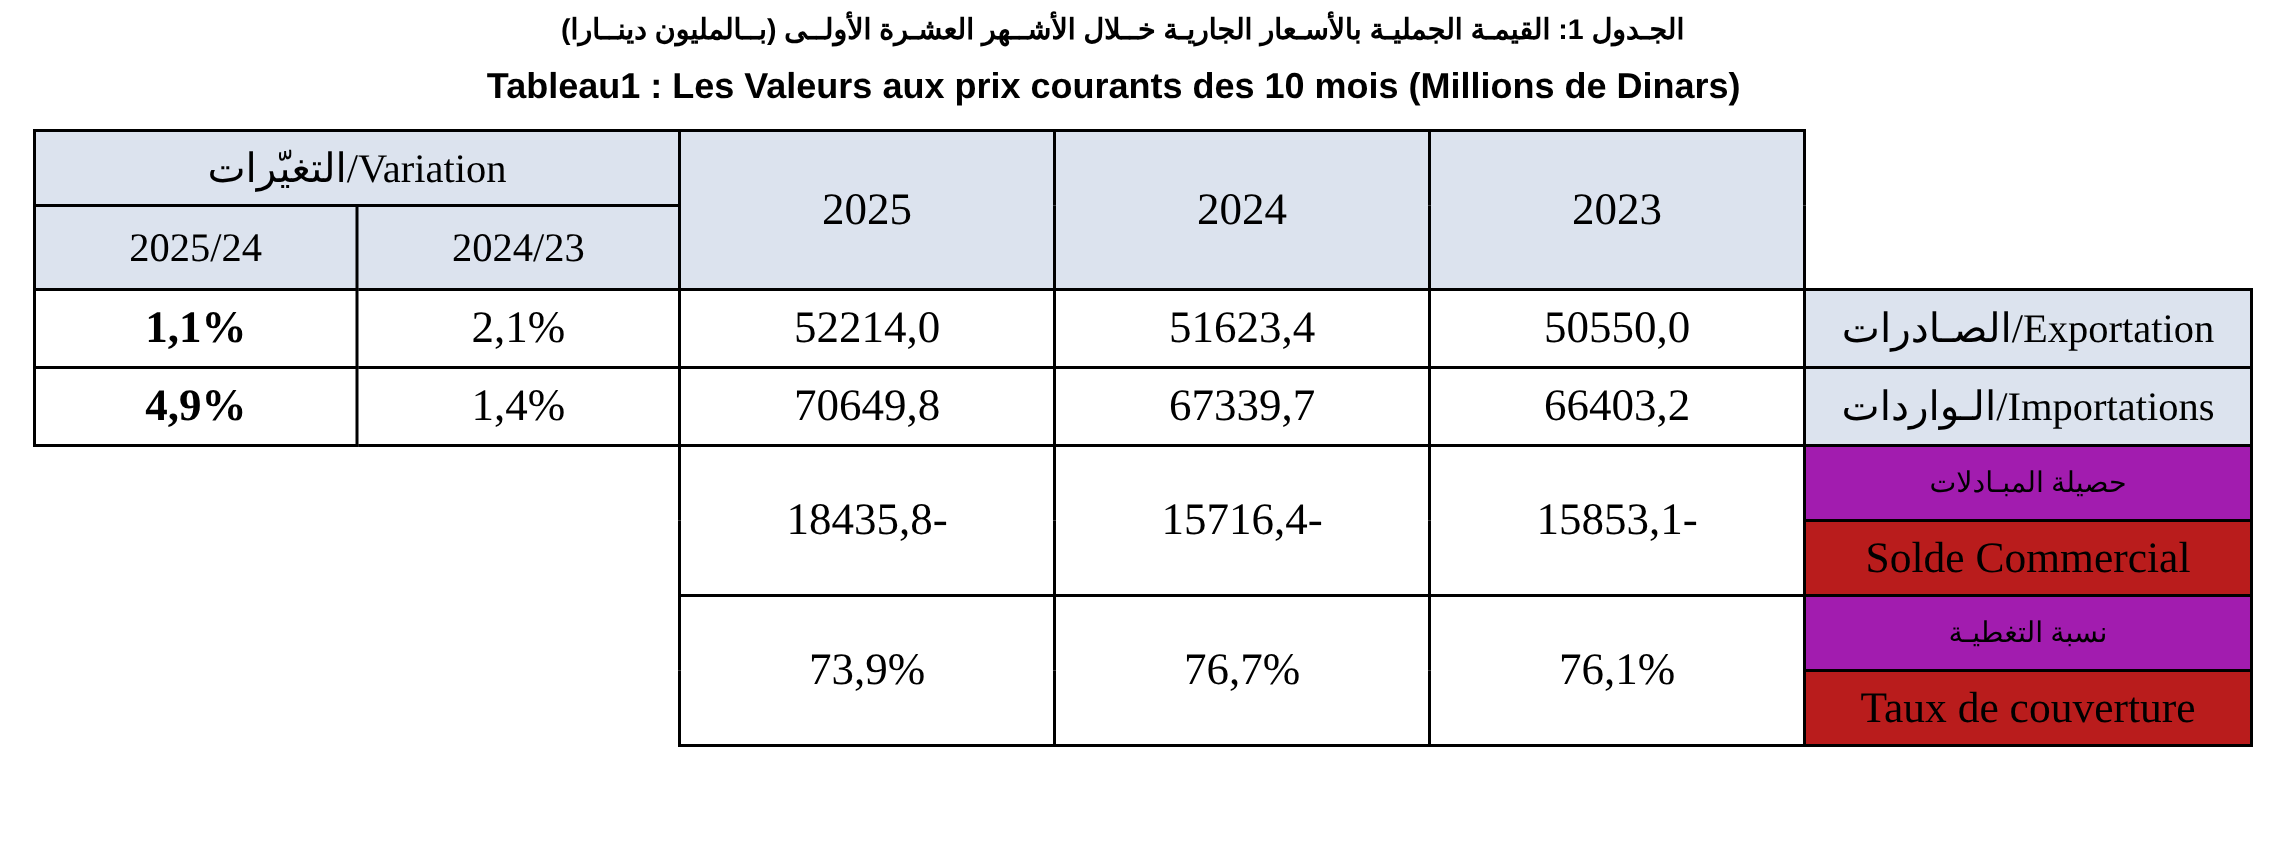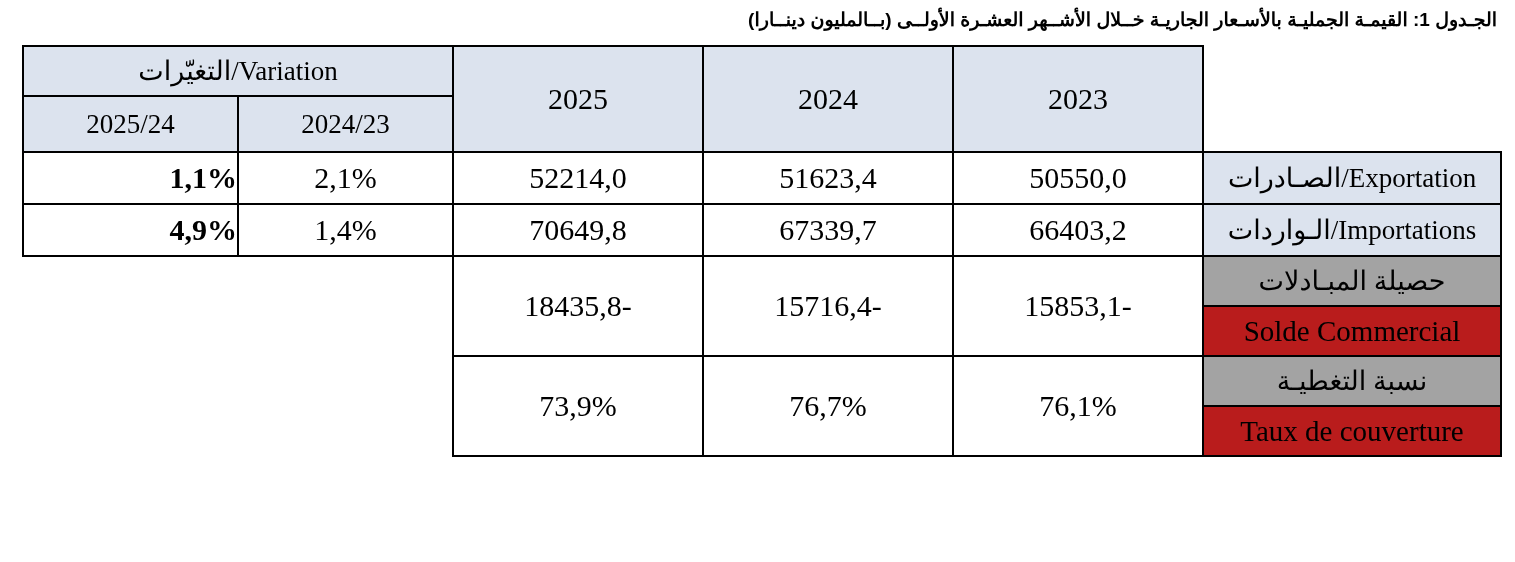--- a/index.html
+++ b/index.html
@@ -13,21 +13,21 @@
     font-family: "Liberation Serif", serif;
     color: #000000;
     position: relative;
     overflow: hidden;
   }
 
   .titles {
     padding-top: 8px;
   }
   .title-ar {
-    text-align: right;
+    text-align: center;
     font-family: "Liberation Sans", sans-serif;
     font-weight: bold;
     font-size: 19px;
     direction: rtl;
     letter-spacing: 0px;
     padding-right: 18px;
   }
   .title-fr {
     text-align: center;
     font-family: "Liberation Sans", sans-serif;
@@ -76,21 +76,20 @@
     height: 102px;
   }
 
   .num {
     font-size: 30px;
     height: 50px;
     background: #ffffff;
   }
   .num.bold {
     font-weight: bold;
-    text-align: right;
   }
   .num.tall {
     height: 96px;
   }
   .pct-big {
     font-size: 30px;
     font-weight: bold;
     height: 96px;
     border-radius: 30px;
   }
@@ -98,22 +97,22 @@
   .label-cell {
     background: #dce3ee;
     font-size: 27px;
     text-align: right;
     padding-right: 6px;
     height: 50px;
     direction: rtl;
     margin-left: 13px;
   }
   .label-ar-only {
-    background: #a3a3a3;
-    font-size: 27px;
+    background: #a21caf;
+    font-size: 19px;
     text-align: right;
     padding-right: 6px;
     height: 48px;
     direction: rtl;
   }
   .label-fr-only {
     background: #b91c1c;
     font-size: 29px;
     text-align: right;
     padding-right: 6px;
@@ -123,20 +122,21 @@
   .blank-cell {
     border: none !important;
     background: transparent;
   }
 </style>
 </head>
 <body>
 
 <div class="titles">
   <div class="title-ar">الجـدول 1: القيمـة الجمليـة بالأسـعار الجاريـة خــلال الأشــهر العشـرة الأولــى (بــالمليون دينــارا)</div>
+  <div class="title-fr">Tableau1 : Les Valeurs aux prix courants des 10 mois  (Millions de Dinars)</div>
 </div>
 
 <div class="table-wrap">
   <table class="maintable">
     <colgroup>
       <col style="width:215px">
       <col style="width:215px">
       <col style="width:250px">
       <col style="width:250px">
       <col style="width:250px">

